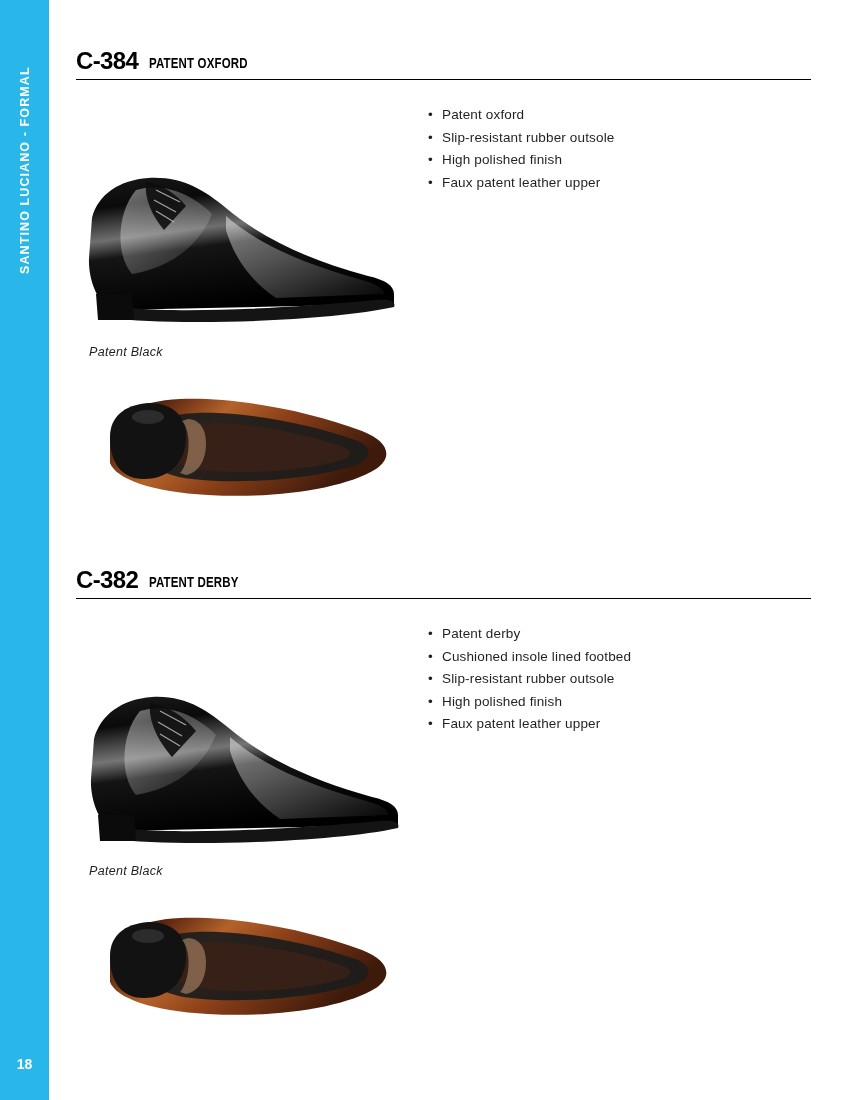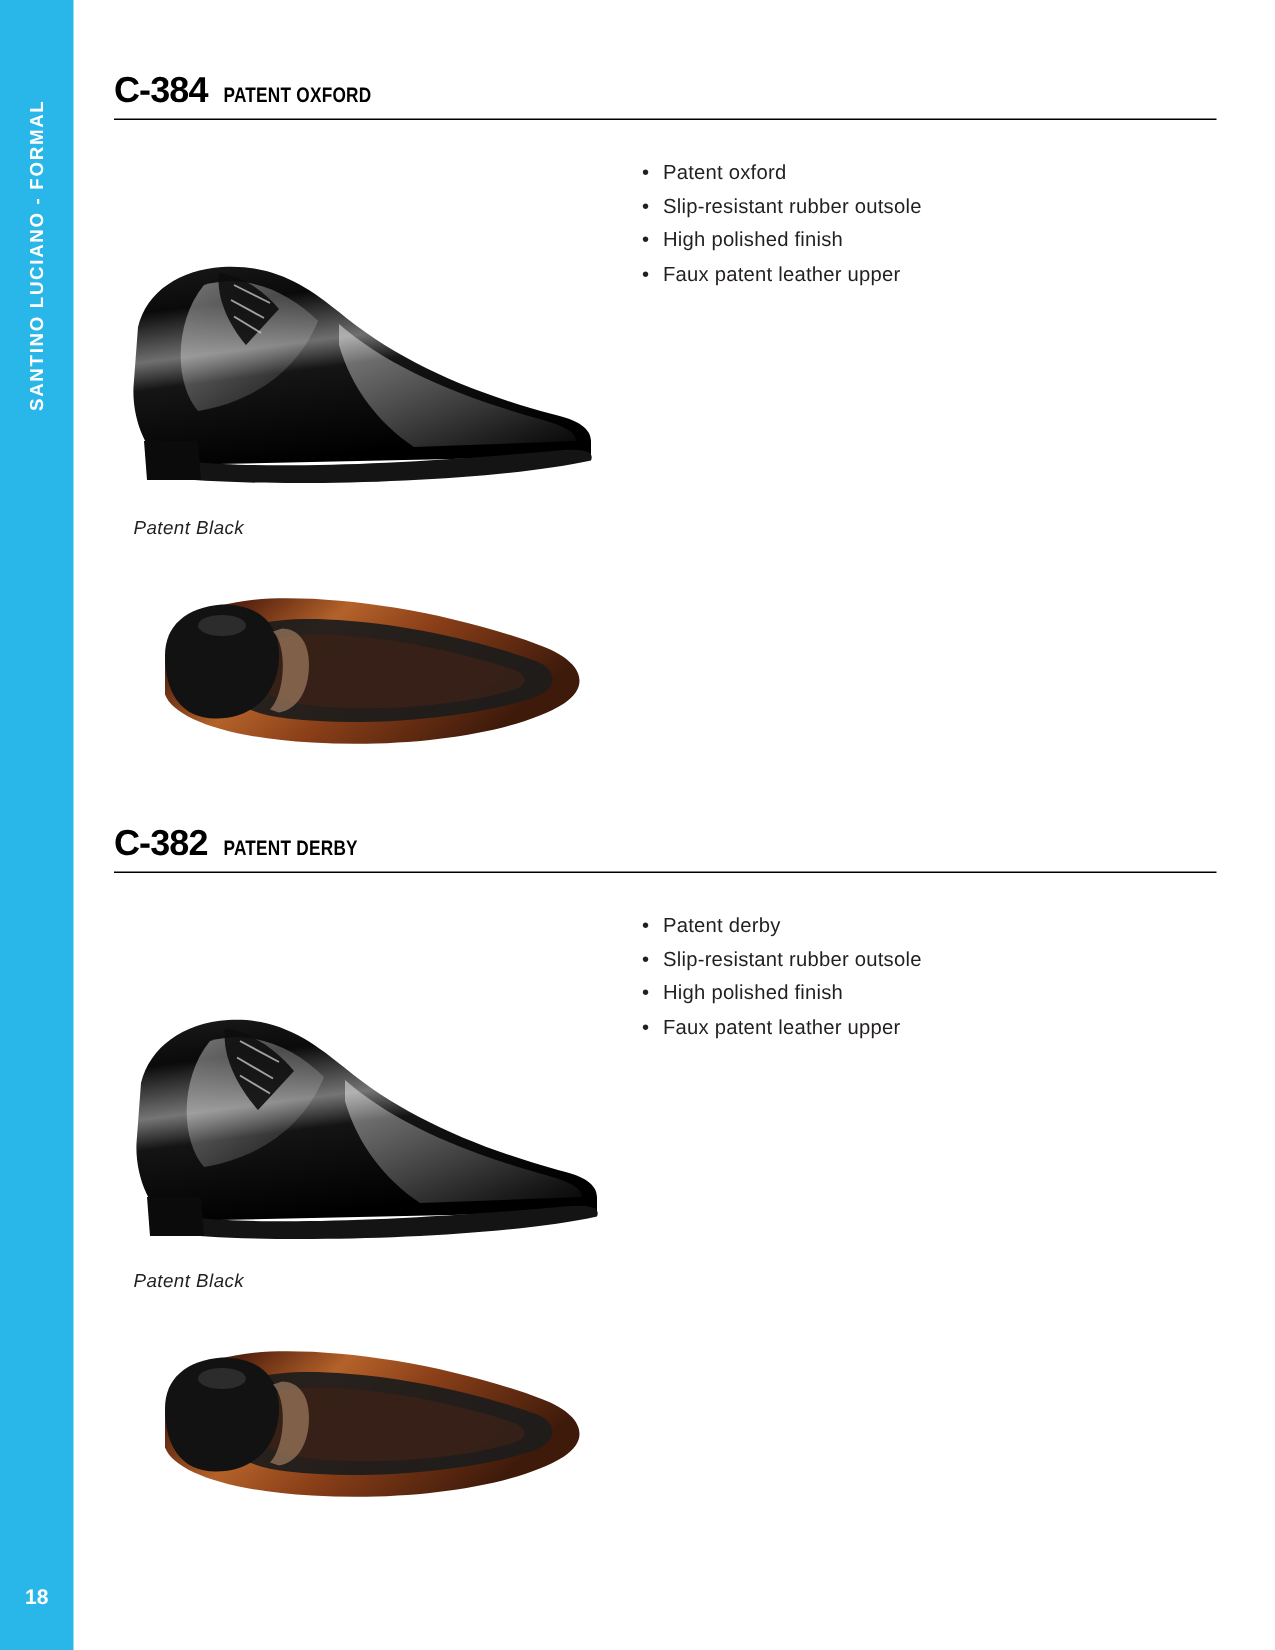--- a/index.html
+++ b/index.html
@@ -60,21 +60,21 @@
     width: 801px;
     height: 1100px;
   }
 
   .product {
     position: absolute;
     left: 27px;
     width: 735px;
   }
   .product-1 { top: 48px; }
-  .product-2 { top: 550px; }
+  .product-2 { top: 567px; }
 
   .product-head {
     position: relative;
     height: 32px;
   }
   .sku {
     position: absolute;
     left: 0;
     top: 0;
     font-family: "Liberation Sans", sans-serif;
@@ -304,19 +304,20 @@
         <path d="M62,62 C70,44 102,36 142,38 C190,40 244,52 282,66 C296,72 296,84 280,90 C238,104 166,110 116,104 C80,100 58,82 62,62 Z" fill="#1c1c1c" opacity="0.92"></path>
         <path d="M84,62 C96,50 126,46 158,49 C196,52 240,62 268,72 C276,76 276,82 266,85 C230,96 168,100 128,95 C98,91 78,76 84,62 Z" fill="#3a2116" opacity="0.85"></path>
         <path d="M34,62 C34,42 48,30 72,28 C96,28 110,40 110,62 C110,86 94,104 68,104 C44,104 34,86 34,62 Z" fill="#121212"></path>
         <ellipse cx="72" cy="42" rx="16" ry="7" fill="#2c2c2c"></ellipse>
         <path d="M112,44 C122,44 130,52 130,68 C130,86 122,98 110,100 L104,98 C114,88 116,56 106,46 Z" fill="#caa07c" opacity="0.5"></path>
       </svg>
     </div>
 
     <ul class="features">
       <li>Patent derby</li>
+      <li>Cushioned insole lined footbed</li>
       <li>Slip-resistant rubber outsole</li>
       <li>High polished finish</li>
       <li>Faux patent leather upper</li>
     </ul>
   </div>
 
 </div>
 
 </body></html>

